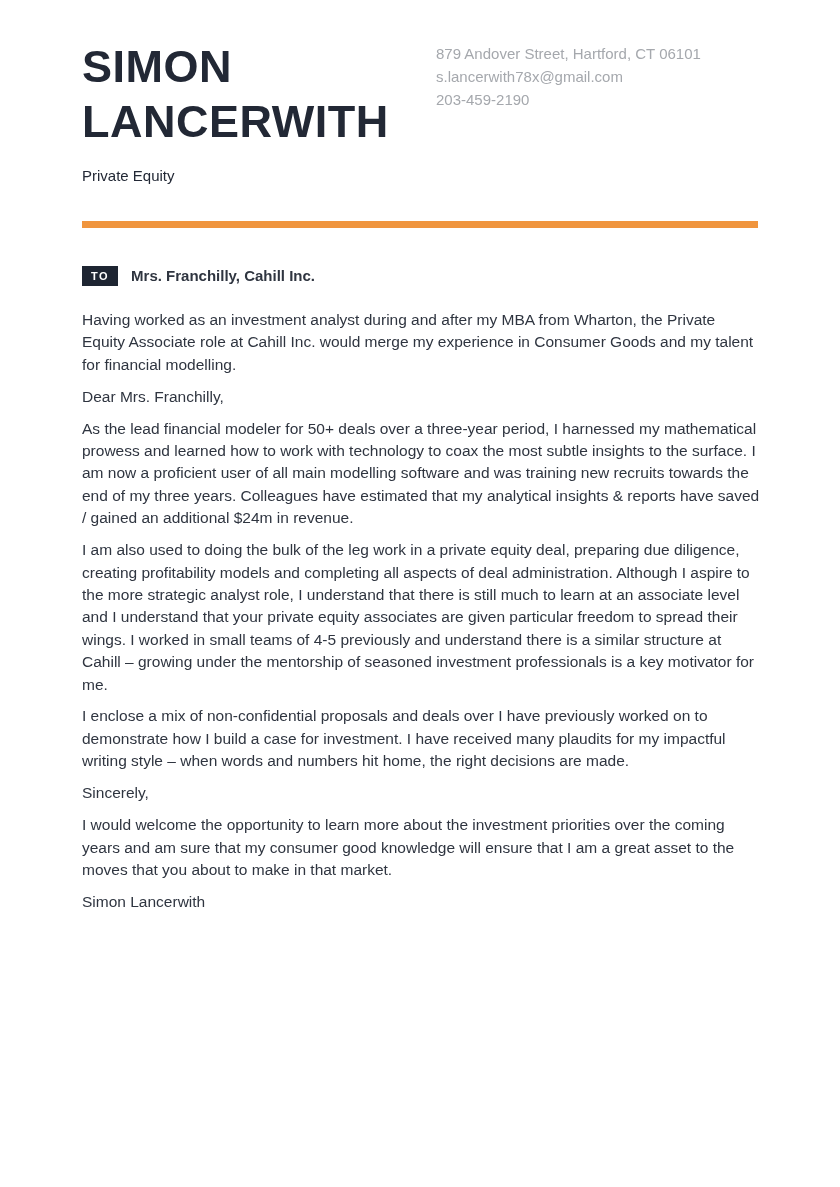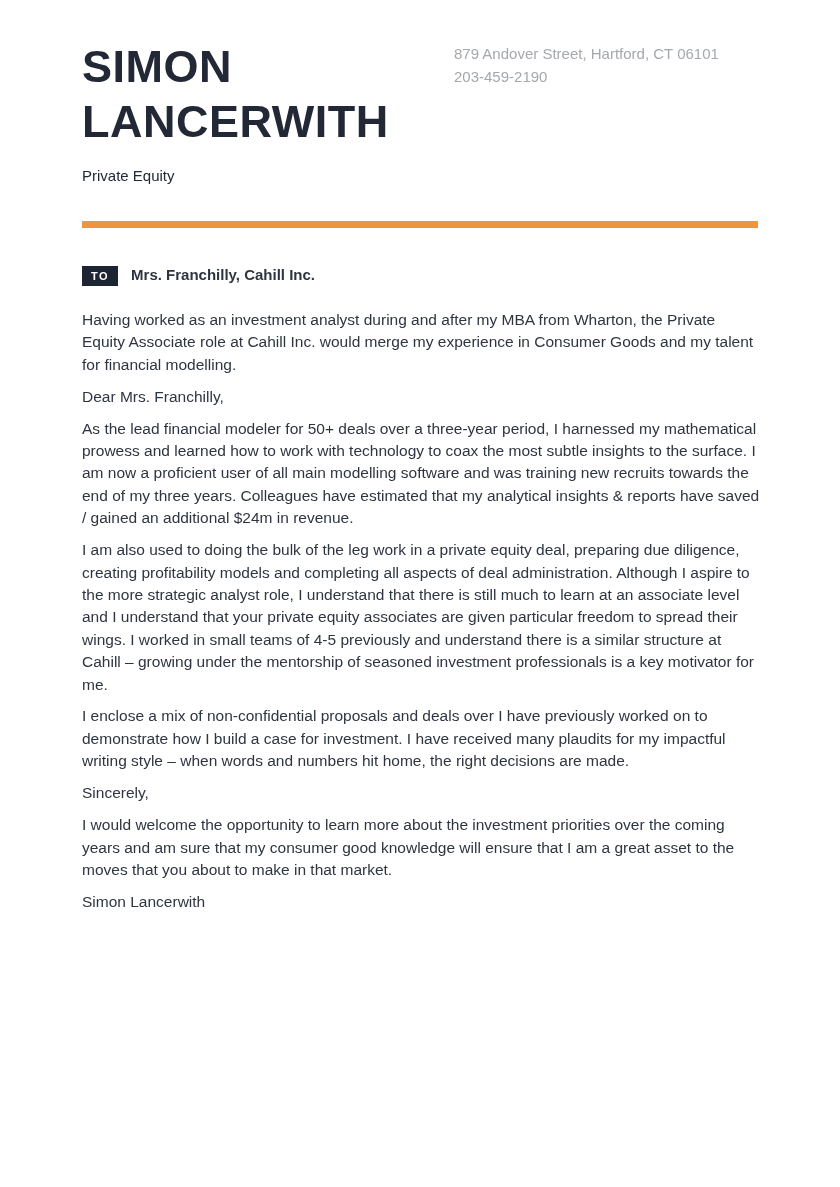--- a/index.html
+++ b/index.html
@@ -35,21 +35,21 @@
     max-width:368px;
     font-size:45px;
     line-height:1.22;
     font-weight:700;
     letter-spacing:0.5px;
     text-transform:uppercase;
     color:var(--heading);
   }
   .contact{
     position:absolute;
-    left:372px;top:2px;
+    left:354px;top:2px;
     width:320px;
     font-size:15px;
     line-height:23px;
     color:var(--muted-text);
   }
   .job-title{
     margin-top:17px;
     font-size:15px;
     font-weight:400;
     color:var(--heading);
@@ -57,20 +57,21 @@
   
   .rule{
     margin-top:37px;
     width:676px;height:7px;
     background:var(--accent);
   }
   
   .recipient-row{
     margin-top:38px;
     display:flex;
+    align-items:center;
   }
   .to-badge{
     display:inline-block;
     background:var(--badge-bg);
     color:var(--badge-text);
     font-size:11px;
     font-weight:700;
     letter-spacing:1.5px;
     padding:4px 9px 3px 9px;
     line-height:1.2;
@@ -95,20 +96,21 @@
 </head>
 <body>
 
 <div class="page">
 
   <div class="header">
     <h1 class="person-name">Simon Lancerwith</h1>
 
     <div class="contact">
       <div>879 Andover Street, Hartford, CT 06101</div>
+      <div>s.lancerwith78x@gmail.com</div>
       <div>203-459-2190</div>
     </div>
 
     <div class="job-title">Private Equity</div>
   </div>
 
   <div class="rule"></div>
 
   <div class="recipient-row">
     <span class="to-badge">TO</span>

